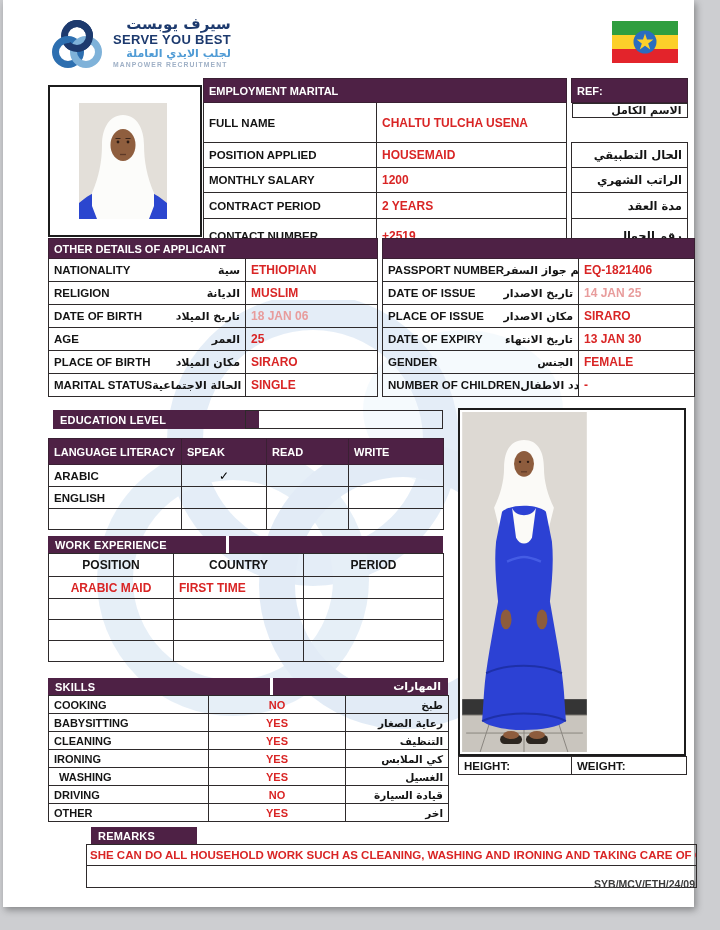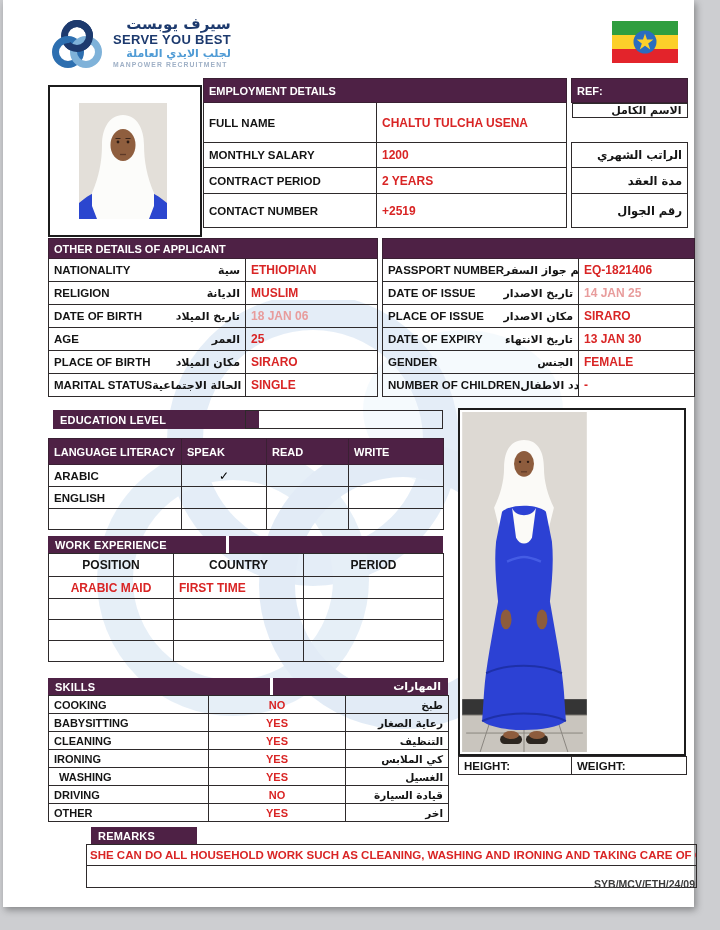--- a/index.html
+++ b/index.html
@@ -100,30 +100,38 @@
 
   <table style="left:200px;top:78px;width:484px;">
     <colgroup>
         <col style="width:173px">
         <col style="width:190px">
         <col style="width:5px">
         <col style="width:116px">
       </colgroup>
     <tbody>
         <tr style="height:24px;">
-      <td class="ph" colspan="2">EMPLOYMENT DETAILS</td>
+      <td class="ph" colspan="2">EMPLOYMENT MARITAL</td>
       <td class="gap"></td>
       <td class="ph">REF:</td>
     </tr>
     <tr style="height:40px;">
       <td class="lbl">FULL NAME</td>
       <td class="val">CHALTU TULCHA USENA</td>
       <td class="gap"></td>
       <td class="lr">
             <span class="ar lbl" style="display:block;text-align:right;width:100%;">الاسم الكامل</span>
+          </td>
+    </tr>
+    <tr style="height:25px;">
+      <td class="lbl">POSITION APPLIED</td>
+      <td class="val">HOUSEMAID</td>
+      <td class="gap"></td>
+      <td>
+            <span class="ar lbl" style="display:block;text-align:right;width:100%;">الحال التطبيقي</span>
           </td>
     </tr>
     <tr style="height:25px;">
       <td class="lbl">MONTHLY SALARY</td>
       <td class="val">1200</td>
       <td class="gap"></td>
       <td>
             <span class="ar lbl" style="display:block;text-align:right;width:100%;">الراتب الشهري</span>
           </td>
     </tr>

